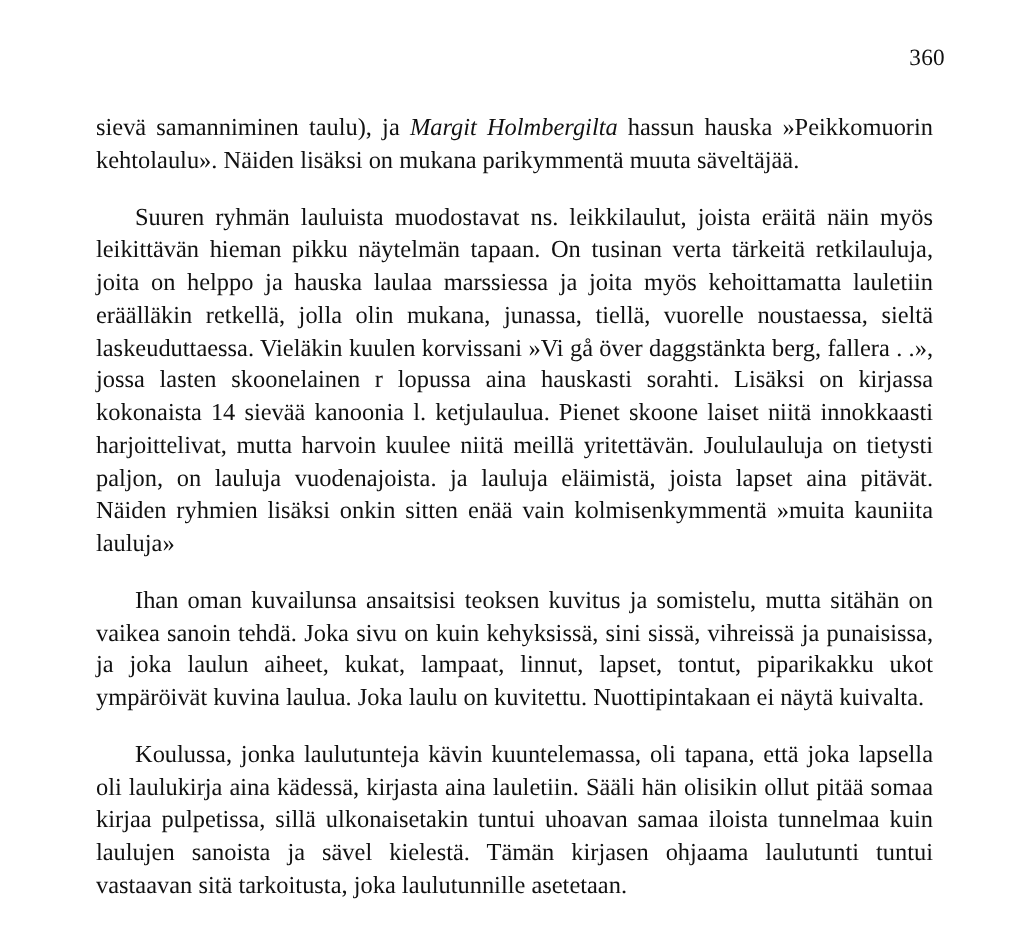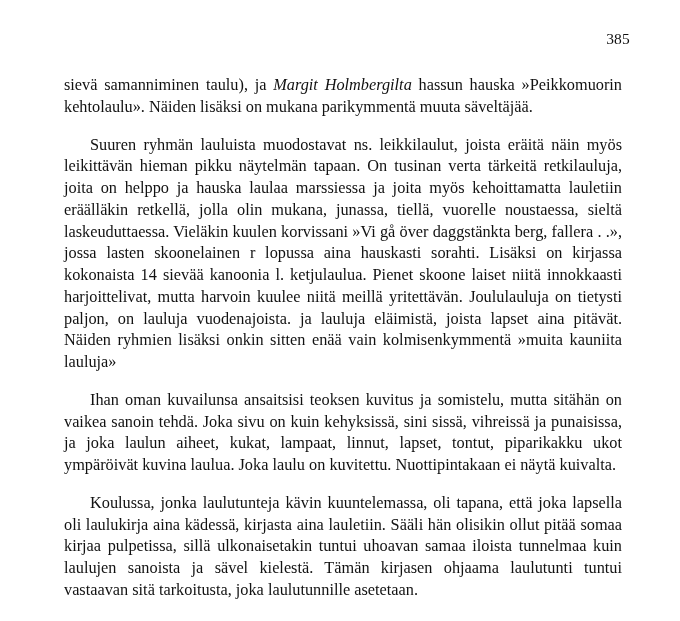--- a/index.html
+++ b/index.html
@@ -50,21 +50,21 @@
     padding-right: 78px;
     font-style: italic;
     font-size: 16.3px;
   }
 </style>
 </head>
 <body>
 
 <div class="page">
 
-  <div class="page-number">385</div>
+  <div class="page-number">360</div>
 
   <div class="body-text">
 
     <p class="para">
       <span>sievä samanniminen taulu), ja</span><span class="it"> Margit Holmbergilta</span><span> hassun hauska »Peikkomuorin kehtolaulu».  Näiden lisäksi on mukana parikymmentä muuta säveltäjää.</span>
     </p>
 
     <p class="para indented">
       <span>Suuren ryhmän lauluista muodostavat ns. leikkilaulut, joista eräitä näin myös leikittävän hieman pikku näytelmän tapaan.  On tusinan verta tärkeitä retkilauluja, joita on helppo ja hauska laulaa marssiessa ja joita myös kehoittamatta lauletiin eräälläkin retkellä, jolla olin mukana, junassa, tiellä, vuorelle noustaessa, sieltä laskeuduttaessa. Vieläkin kuulen korvissani »Vi gå över daggstänkta berg, fallera . .», jossa lasten skoonelainen r lopussa aina hauskasti sorahti.  Lisäksi on kirjassa kokonaista 14 sievää kanoonia l. ketjulaulua.  Pienet skoone laiset niitä innokkaasti harjoittelivat, mutta harvoin kuulee niitä meillä yritettävän.  Joululauluja on tietysti paljon, on lauluja vuodenajoista. ja lauluja eläimistä, joista lapset aina pitävät.  Näiden ryhmien lisäksi onkin sitten enää vain kolmisenkymmentä »muita kauniita lauluja»</span>
     </p>

